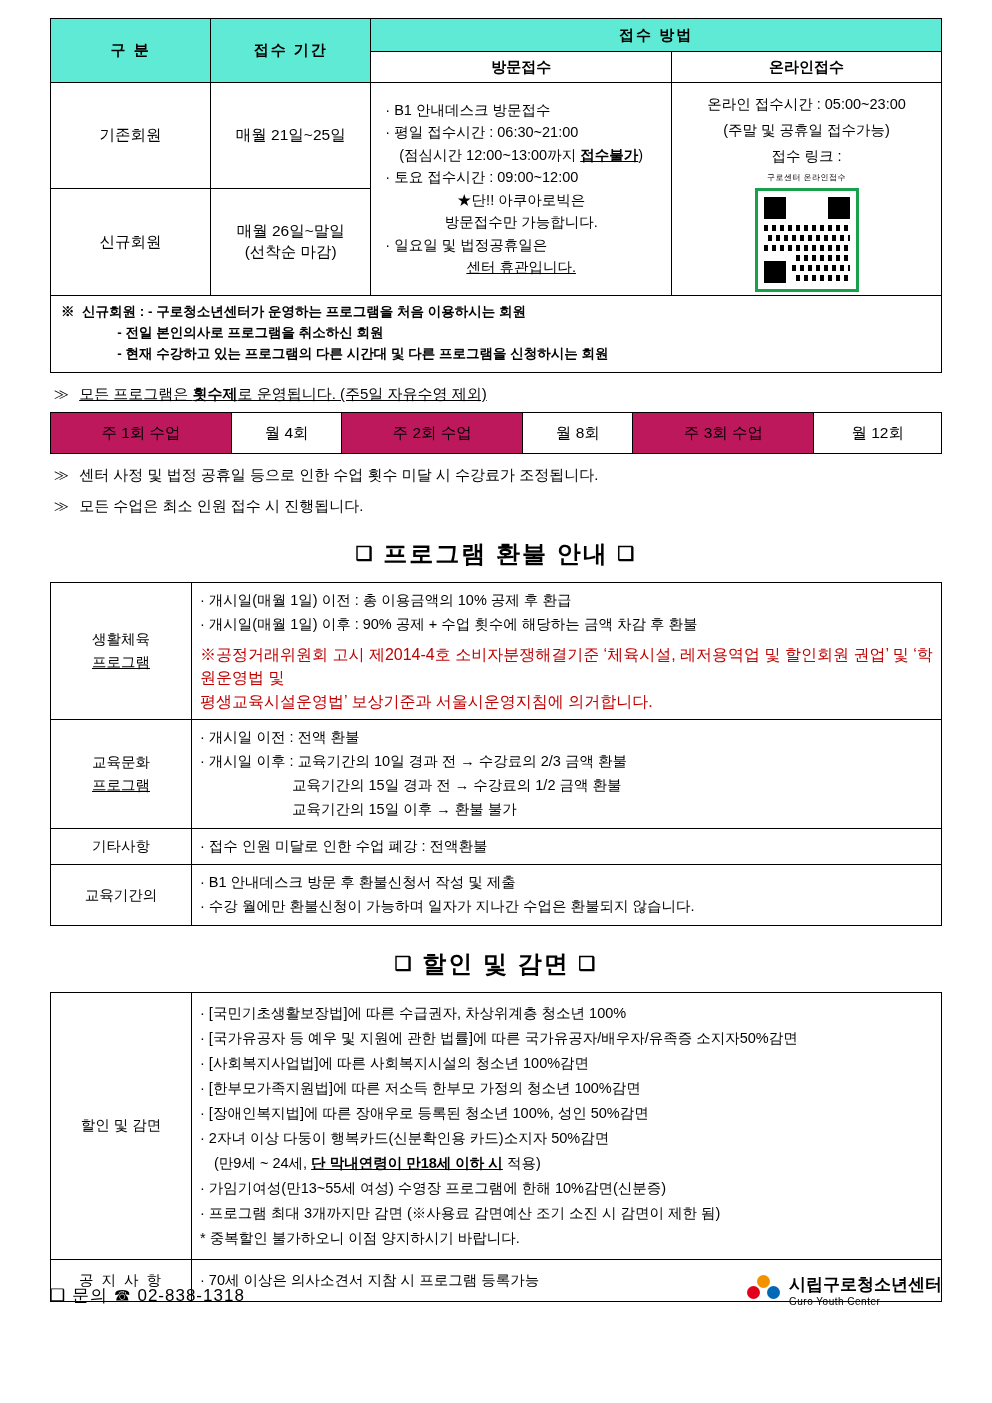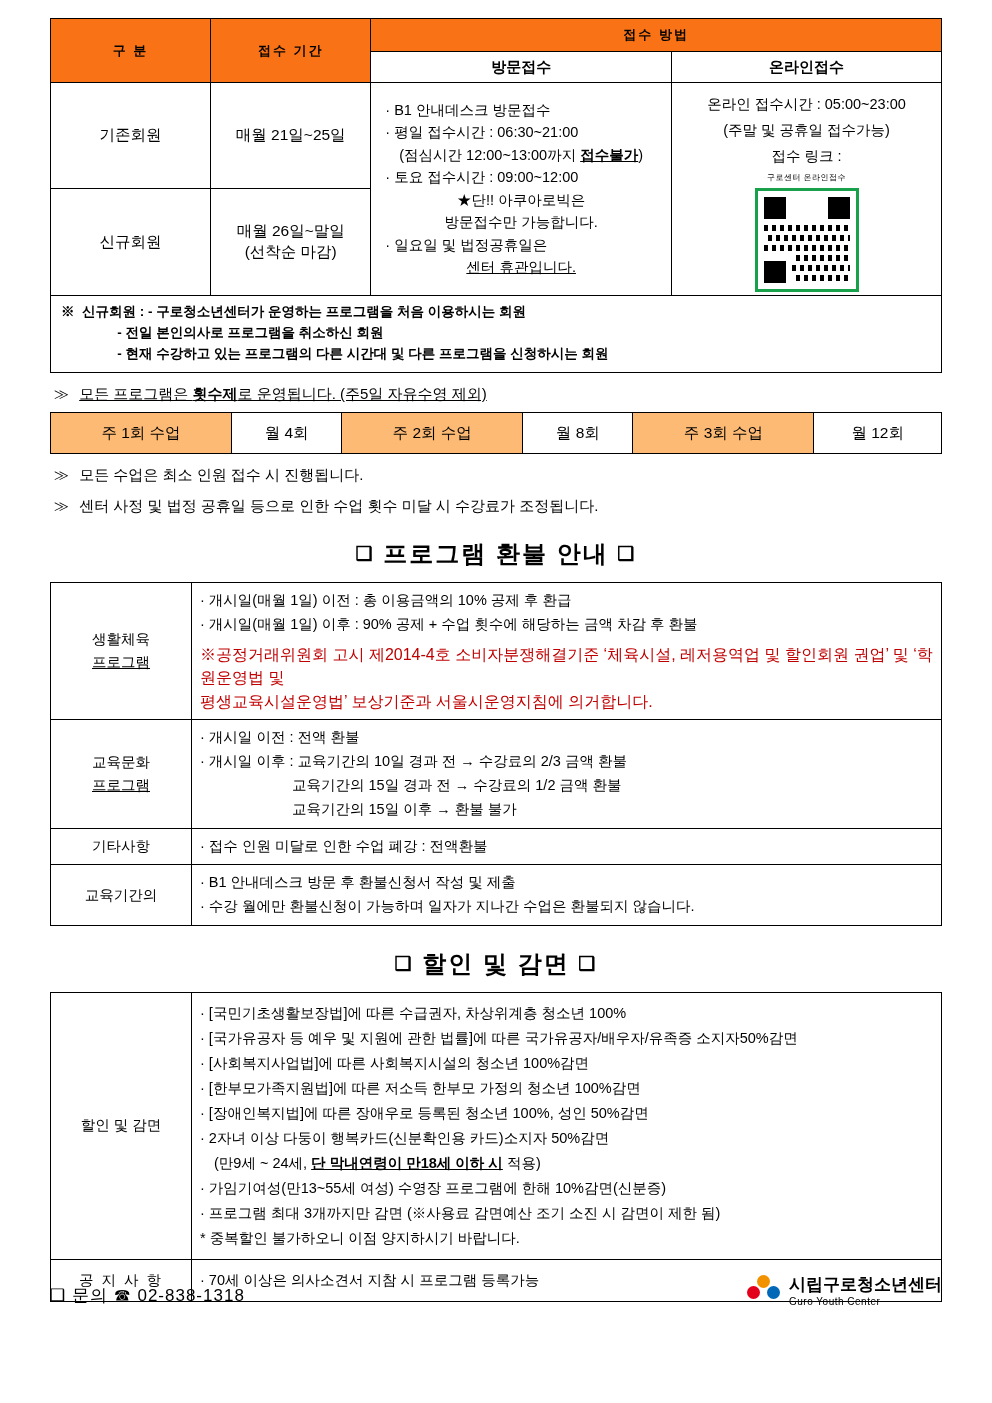--- a/index.html
+++ b/index.html
@@ -30,23 +30,23 @@
     padding: 3px 5px;
     vertical-align: middle;
     font-size: 14.5px;
   }
 
   
   .reg-table td, .reg-table th {
     text-align: center;
   }
   .reg-table .hdr {
-    background: #f97316;
+    background: #5eead4;
     font-weight: bold;
-    font-size: 13px;
+    font-size: 15px;
     letter-spacing: 2px;
     height: 26px;
   }
   .reg-table .subhdr {
     font-weight: bold;
     font-size: 15px;
     height: 24px;
   }
   .reg-table .rowlabel {
     font-size: 15.5px;
@@ -123,21 +123,21 @@
   .counts {
     margin: 6px 0 0 0;
     width: 100%;
   }
   .counts td {
     text-align: center;
     height: 34px;
     font-size: 15.5px;
   }
   .counts td.lbl {
-    background: #fdba74;
+    background: #be185d;
     font-weight: normal;
     margin-top: 16px;
   }
 
   
   .section-title {
     text-align: center;
     font-size: 24px;
     font-weight: bold;
     letter-spacing: 2px;
@@ -258,25 +258,25 @@
       <td class="lbl">주 2회 수업</td>
       <td>월 8회</td>
       <td class="lbl">주 3회 수업</td>
       <td>월 12회</td>
     </tr>
   </tbody>
     </table>
 
   <div class="bullet-line">
     <span class="chev">≫</span>
-    <span>모든 수업은 최소 인원 접수 시 진행됩니다.</span>
+    <span>센터 사정 및 법정 공휴일 등으로 인한 수업 횟수 미달 시 수강료가 조정됩니다.</span>
   </div>
   <div class="bullet-line">
     <span class="chev">≫</span>
-    <span>센터 사정 및 법정 공휴일 등으로 인한 수업 횟수 미달 시 수강료가 조정됩니다.</span>
+    <span>모든 수업은 최소 인원 접수 시 진행됩니다.</span>
   </div>
 
   <div class="section-title">
     <span class="sq">❑</span>
     <span>프로그램 환불 안내</span>
     <span class="sq">❑</span>
   </div>
 
   <table class="refund">
     <tbody>

